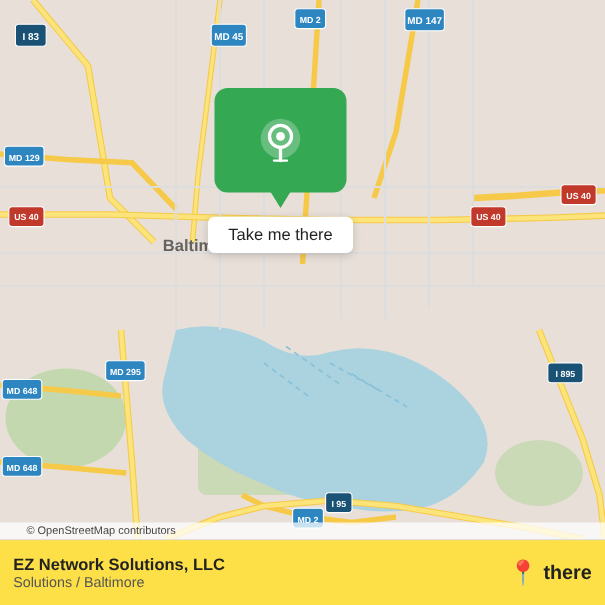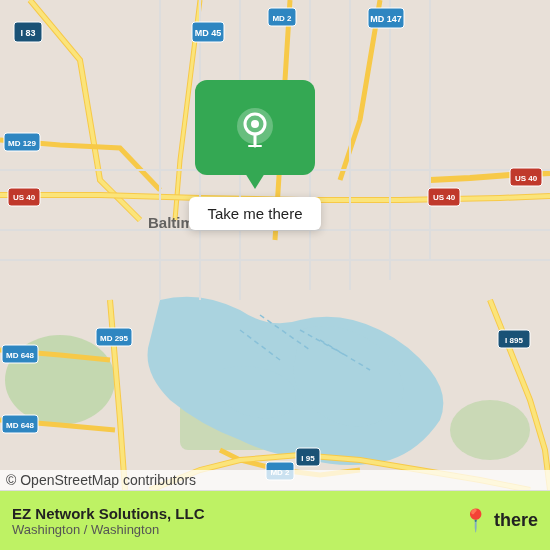--- a/index.html
+++ b/index.html
@@ -86,30 +86,30 @@
       cursor: pointer;
     }
 
     
     #copyright-bar {
       position: absolute;
       bottom: 0;
       left: 0;
       width: 100%;
       background: rgba(255,255,255,0.75);
-      font-size: 14px;
+      font-size: 10px;
       color: #444;
-      padding: 2px 6px;
+      padding: 2px 24px;
     }
 
     
     #info-bar {
       width: 550px;
       height: 60px;
-      background: #bef264;
+      background: #fde047;
       border-top: 1px solid #ddd;
       display: flex;
       align-items: center;
       padding: 0 12px;
       gap: 26px;
     }
 
     #info-text {
       flex: 1;
     }
@@ -267,20 +267,20 @@
     </div>
 
     <div id="copyright-bar">
       <span>© OpenStreetMap contributors</span>
     </div>
   </div>
 
   <div id="info-bar">
     <div id="info-text">
       <div id="info-title">EZ Network Solutions, LLC</div>
-      <div id="info-subtitle">Washington / Washington</div>
+      <div id="info-subtitle">Solutions / Baltimore</div>
     </div>
     <div id="moovit-logo">
       <span id="moovit-pin" style="color:#e84242;">📍</span>
       <span id="moovit-text">there</span>
     </div>
   </div>
 </div>
 
 </body></html>

